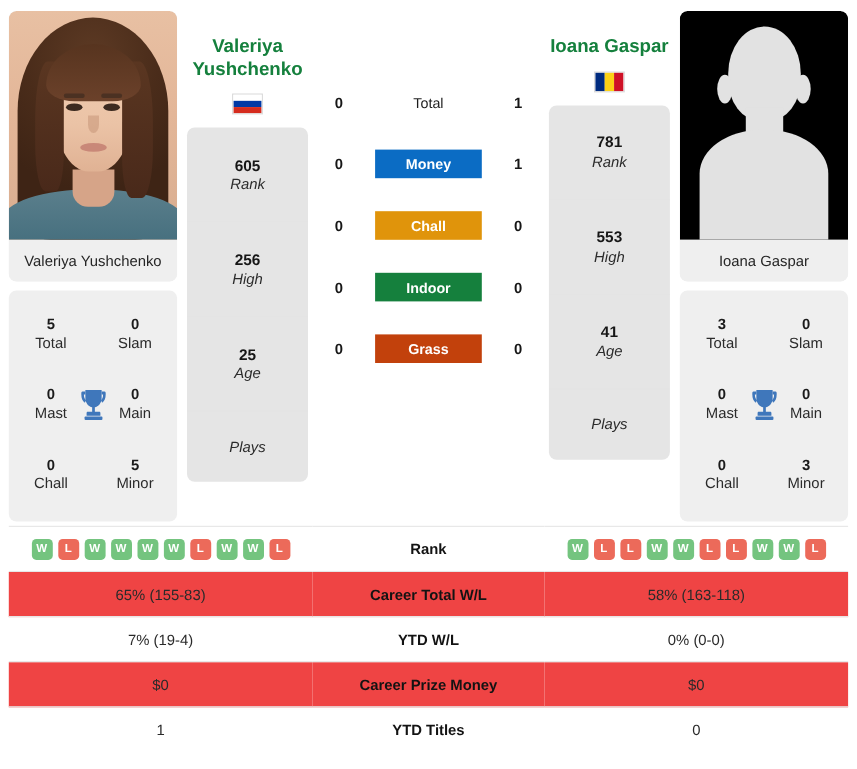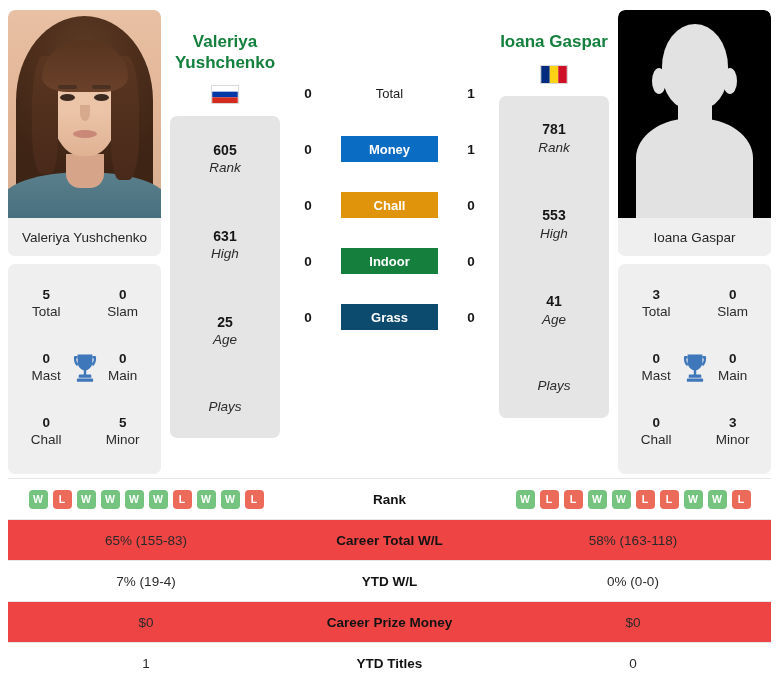--- a/index.html
+++ b/index.html
@@ -306,21 +306,21 @@
         <rect width="9" height="2" y="0" fill="#ffffff"></rect>
         <rect width="9" height="2" y="2" fill="#0039a6"></rect>
         <rect width="9" height="2" y="4" fill="#d52b1e"></rect>
       </svg>
       <div class="attr-card">
         <div class="attr-cell">
           <span class="attr-val">605</span>
           <span class="attr-lab">Rank</span>
         </div>
         <div class="attr-cell">
-          <span class="attr-val">631</span>
+          <span class="attr-val">256</span>
           <span class="attr-lab">High</span>
         </div>
         <div class="attr-cell">
           <span class="attr-val">25</span>
           <span class="attr-lab">Age</span>
         </div>
         <div class="attr-cell">
           <span class="attr-lab">Plays</span>
         </div>
       </div>
@@ -342,21 +342,21 @@
         <div class="surf-bar" style="background:#e0940b">Chall</div>
         <div class="surf-score">0</div>
       </div>
       <div class="surf-row">
         <div class="surf-score">0</div>
         <div class="surf-bar" style="background:#15803d">Indoor</div>
         <div class="surf-score">0</div>
       </div>
       <div class="surf-row">
         <div class="surf-score">0</div>
-        <div class="surf-bar" style="background:#0c4a6e">Grass</div>
+        <div class="surf-bar" style="background:#c2410c">Grass</div>
         <div class="surf-score">0</div>
       </div>
     </div>
 
     <div class="info-col">
       <div class="pname">Ioana Gaspar</div>
       <svg class="flag" viewBox="0 0 9 6">
         <rect width="3" height="6" x="0" fill="#002b7f"></rect>
         <rect width="3" height="6" x="3" fill="#fcd116"></rect>
         <rect width="3" height="6" x="6" fill="#ce1126"></rect>

